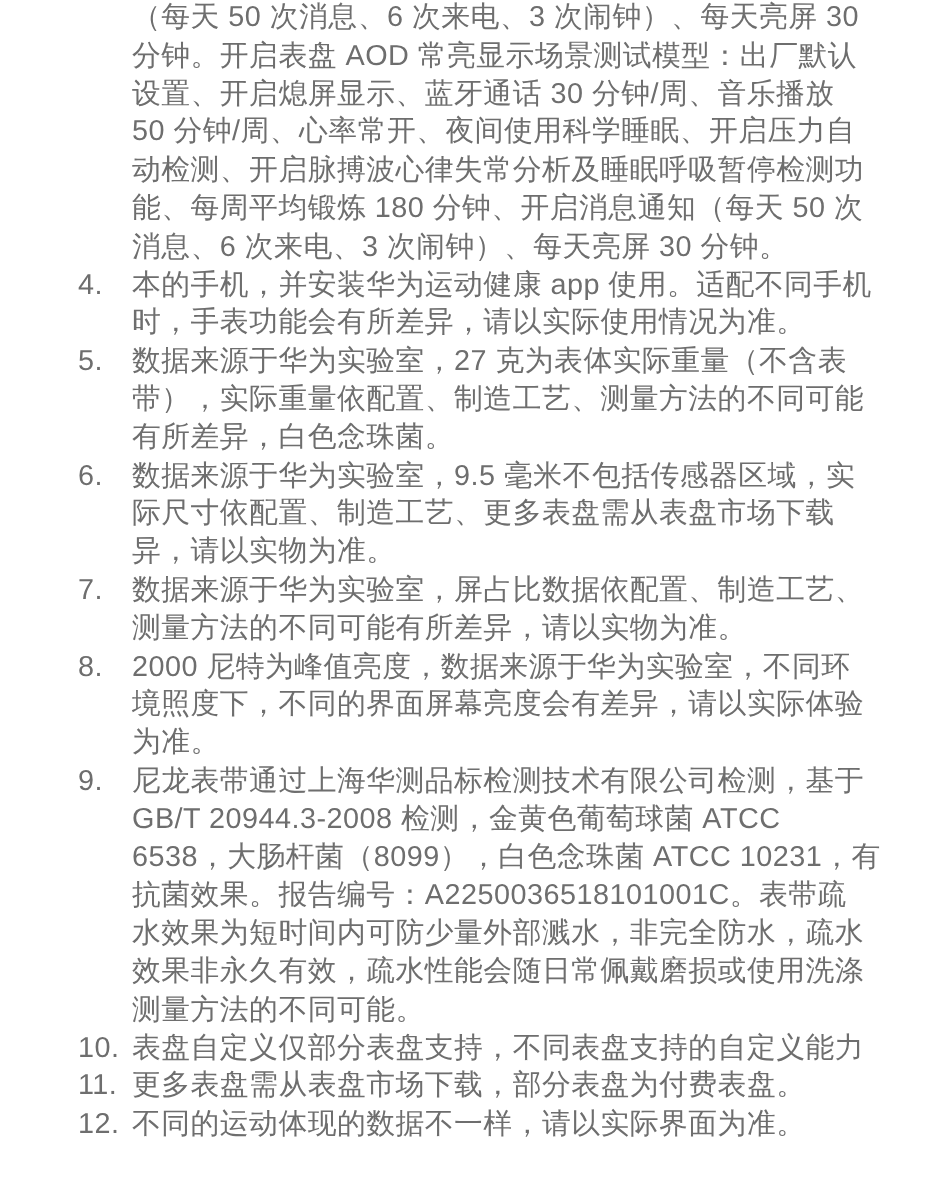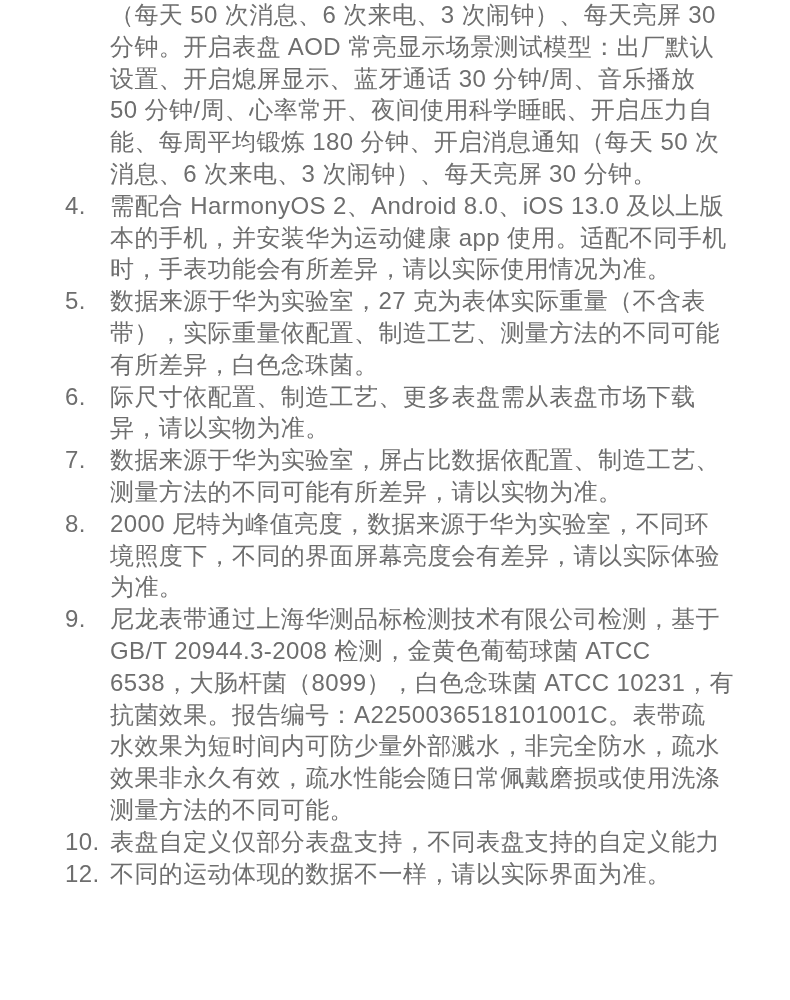--- a/index.html
+++ b/index.html
@@ -47,46 +47,47 @@
 
 <div class="page">
   <div class="list" id="disclaimer-list">
   <div class="item">
     <div class="num"></div>
     <div class="text">
           <div class="line">（每天 50 次消息、6 次来电、3 次闹钟）、每天亮屏 30</div>
           <div class="line">分钟。开启表盘 AOD 常亮显示场景测试模型：出厂默认</div>
           <div class="line">设置、开启熄屏显示、蓝牙通话 30 分钟/周、音乐播放</div>
           <div class="line">50 分钟/周、心率常开、夜间使用科学睡眠、开启压力自</div>
+          <div class="line">动检测、开启脉搏波心律失常分析及睡眠呼吸暂停检测功</div>
           <div class="line">能、每周平均锻炼 180 分钟、开启消息通知（每天 50 次</div>
           <div class="line">消息、6 次来电、3 次闹钟）、每天亮屏 30 分钟。</div>
         </div>
   </div>
 
   <div class="item">
     <div class="num">4.</div>
     <div class="text">
-          <div class="line">需配合 HarmonyOS 2、Android 8.0、iOS 13.0 及以上版</div>
           <div class="line">本的手机，并安装华为运动健康 app 使用。适配不同手机</div>
           <div class="line">时，手表功能会有所差异，请以实际使用情况为准。</div>
         </div>
   </div>
 
   <div class="item">
     <div class="num">5.</div>
     <div class="text">
           <div class="line">数据来源于华为实验室，27 克为表体实际重量（不含表</div>
           <div class="line">带），实际重量依配置、制造工艺、测量方法的不同可能</div>
           <div class="line">有所差异，白色念珠菌。</div>
         </div>
   </div>
 
   <div class="item">
     <div class="num">6.</div>
     <div class="text">
+          <div class="line">数据来源于华为实验室，9.5 毫米不包括传感器区域，实</div>
           <div class="line">际尺寸依配置、制造工艺、更多表盘需从表盘市场下载</div>
           <div class="line">异，请以实物为准。</div>
         </div>
   </div>
 
   <div class="item">
     <div class="num">7.</div>
     <div class="text">
           <div class="line">数据来源于华为实验室，屏占比数据依配置、制造工艺、</div>
           <div class="line">测量方法的不同可能有所差异，请以实物为准。</div>
@@ -115,20 +116,26 @@
         </div>
   </div>
 
   <div class="item">
     <div class="num">10.</div>
     <div class="text">
           <div class="line">表盘自定义仅部分表盘支持，不同表盘支持的自定义能力</div>
         </div>
   </div>
 
+  <div class="item">
+    <div class="num">11.</div>
+    <div class="text">
+          <div class="line">更多表盘需从表盘市场下载，部分表盘为付费表盘。</div>
+        </div>
+  </div>
 
   <div class="item">
     <div class="num">12.</div>
     <div class="text">
           <div class="line">不同的运动体现的数据不一样，请以实际界面为准。</div>
         </div>
   </div>
 </div>
 </div>
 

